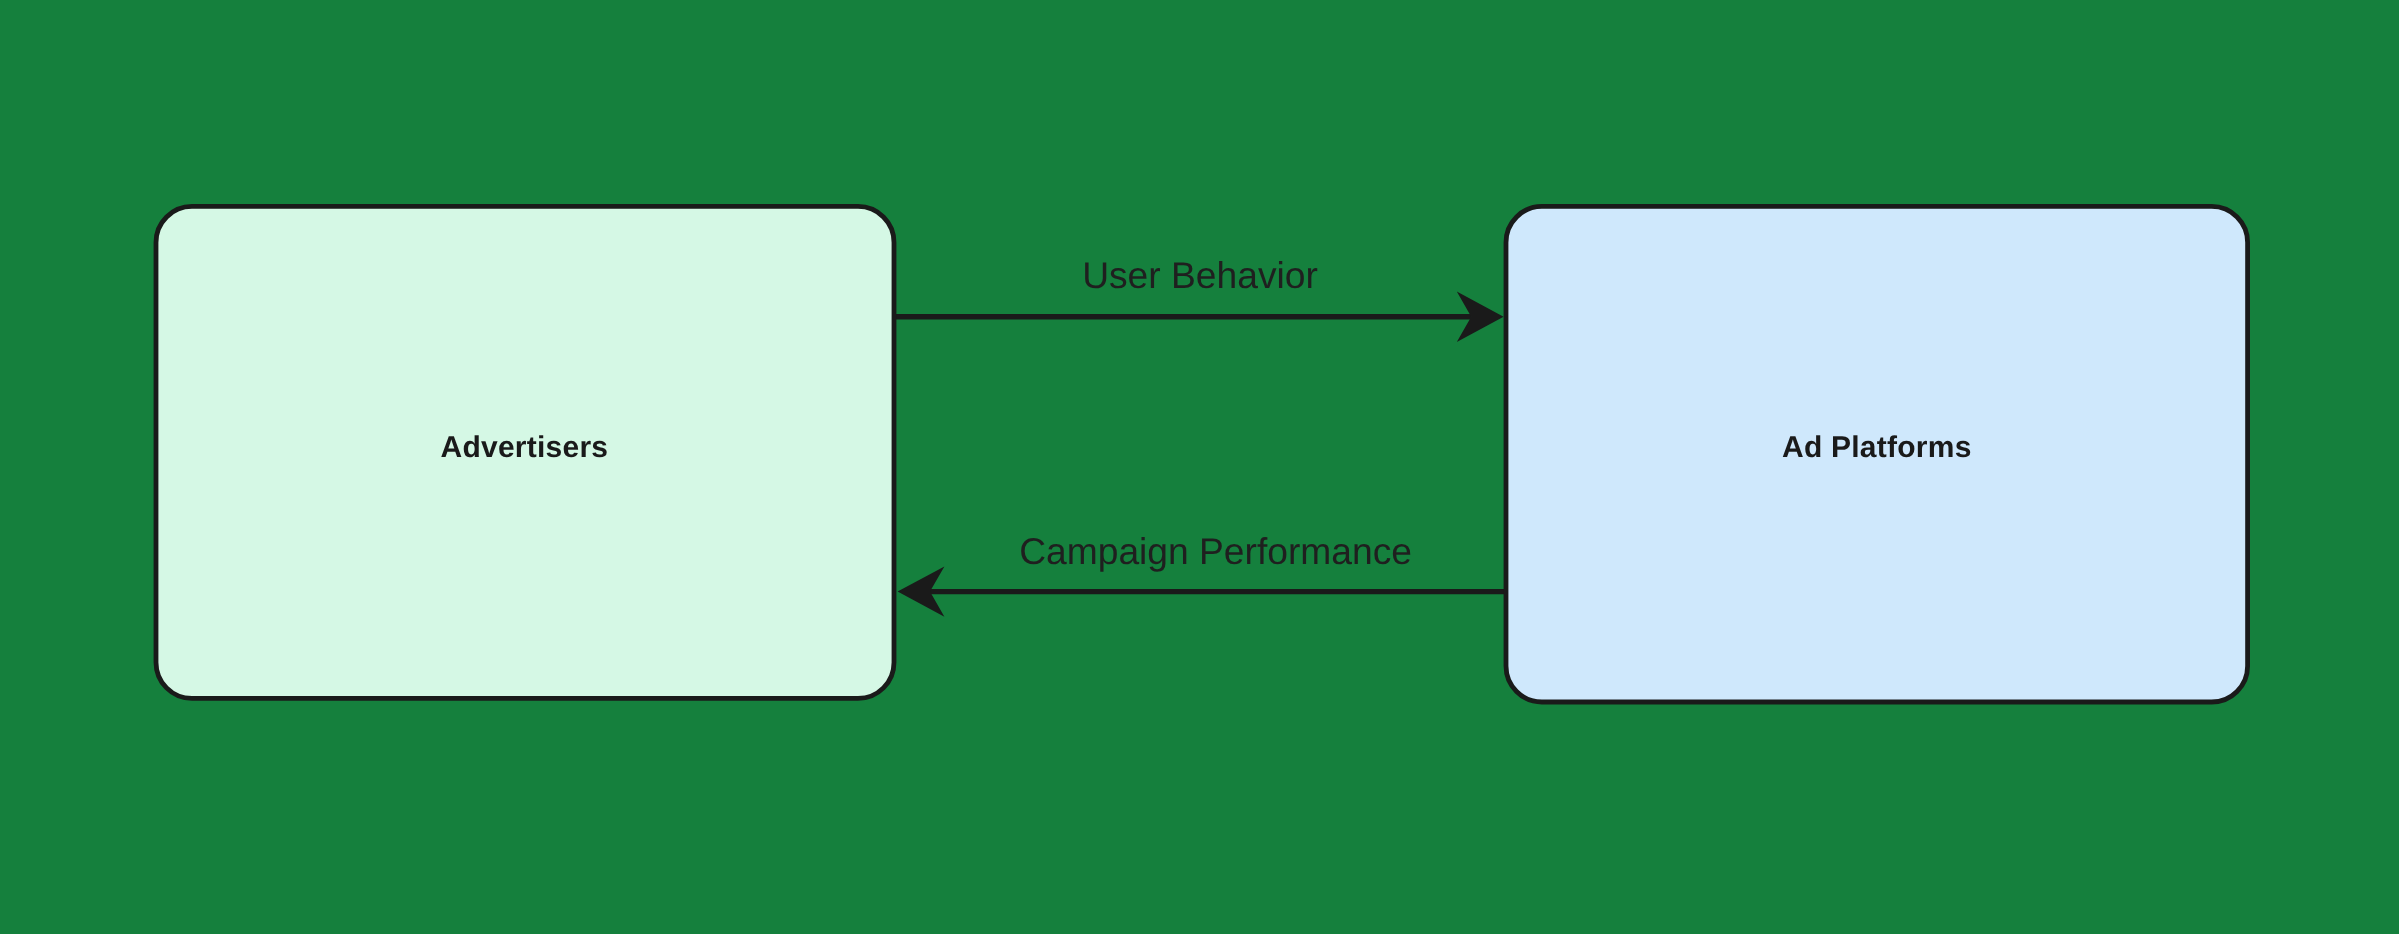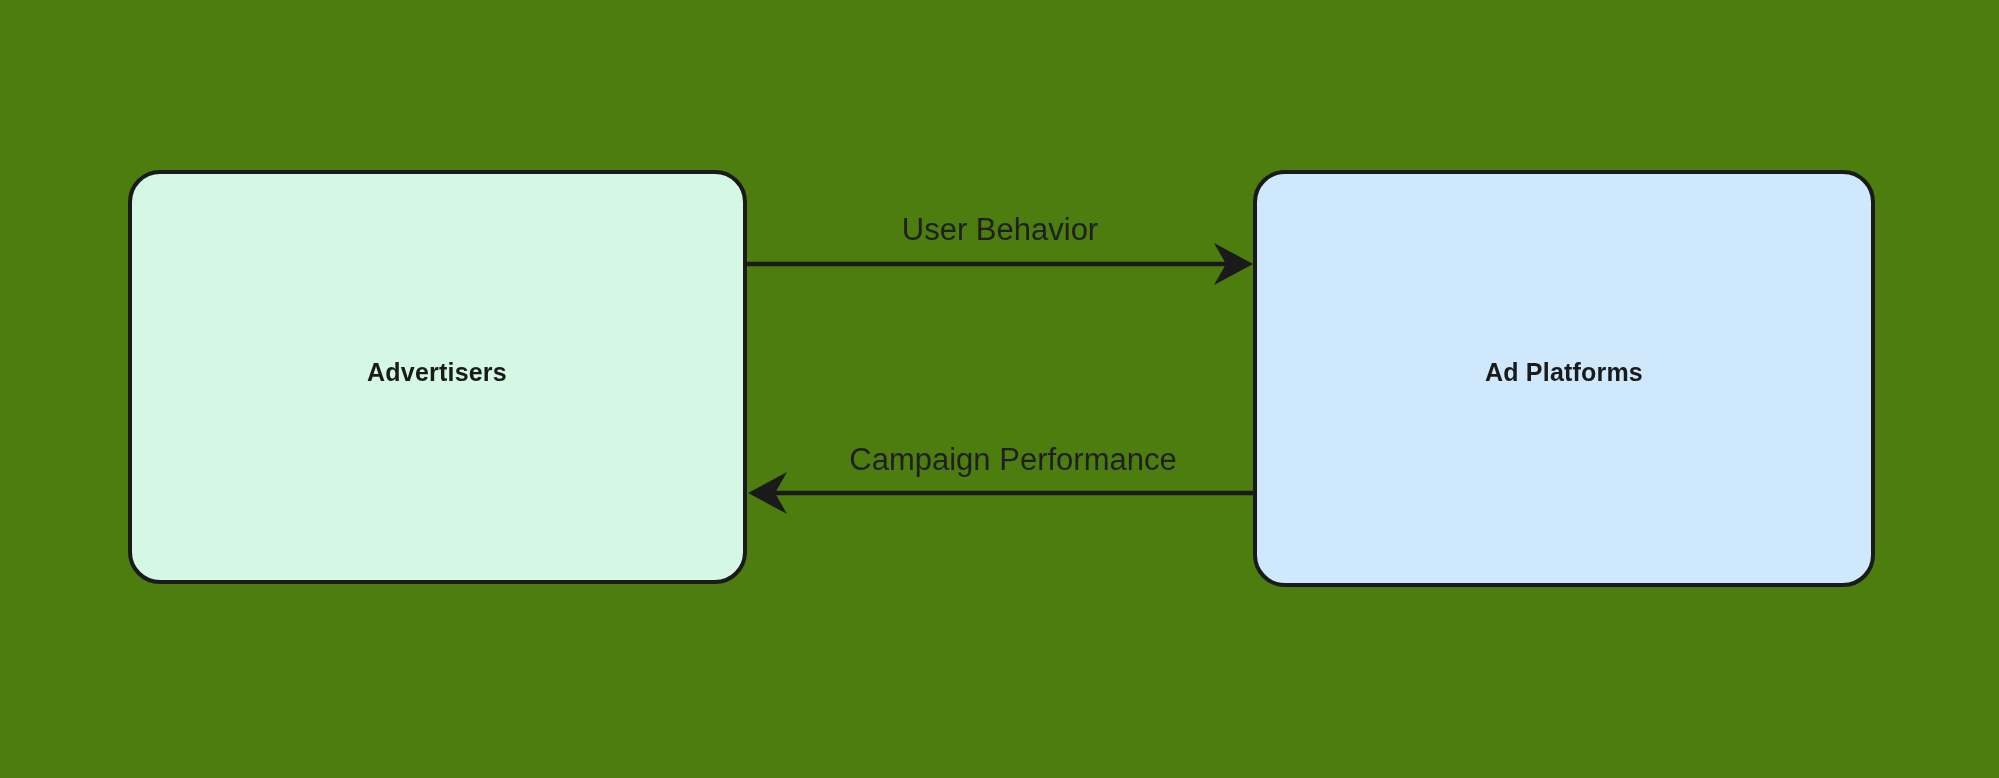--- a/index.html
+++ b/index.html
@@ -11,21 +11,21 @@
   body {
     width: 1999px;
     height: 778px;
     overflow: hidden;
     font-family: "Liberation Sans", sans-serif;
   }
   #diagram-canvas {
     position: relative;
     width: 1999px;
     height: 778px;
-    background: #4d7c0f;
+    background: #15803d;
   }
   svg.diagram-svg {
     display: block;
     width: 1999px;
     height: 778px;
   }
   .node-shape {
     stroke: #1a1a1a;
     stroke-width: 4;
     stroke-linejoin: round;

